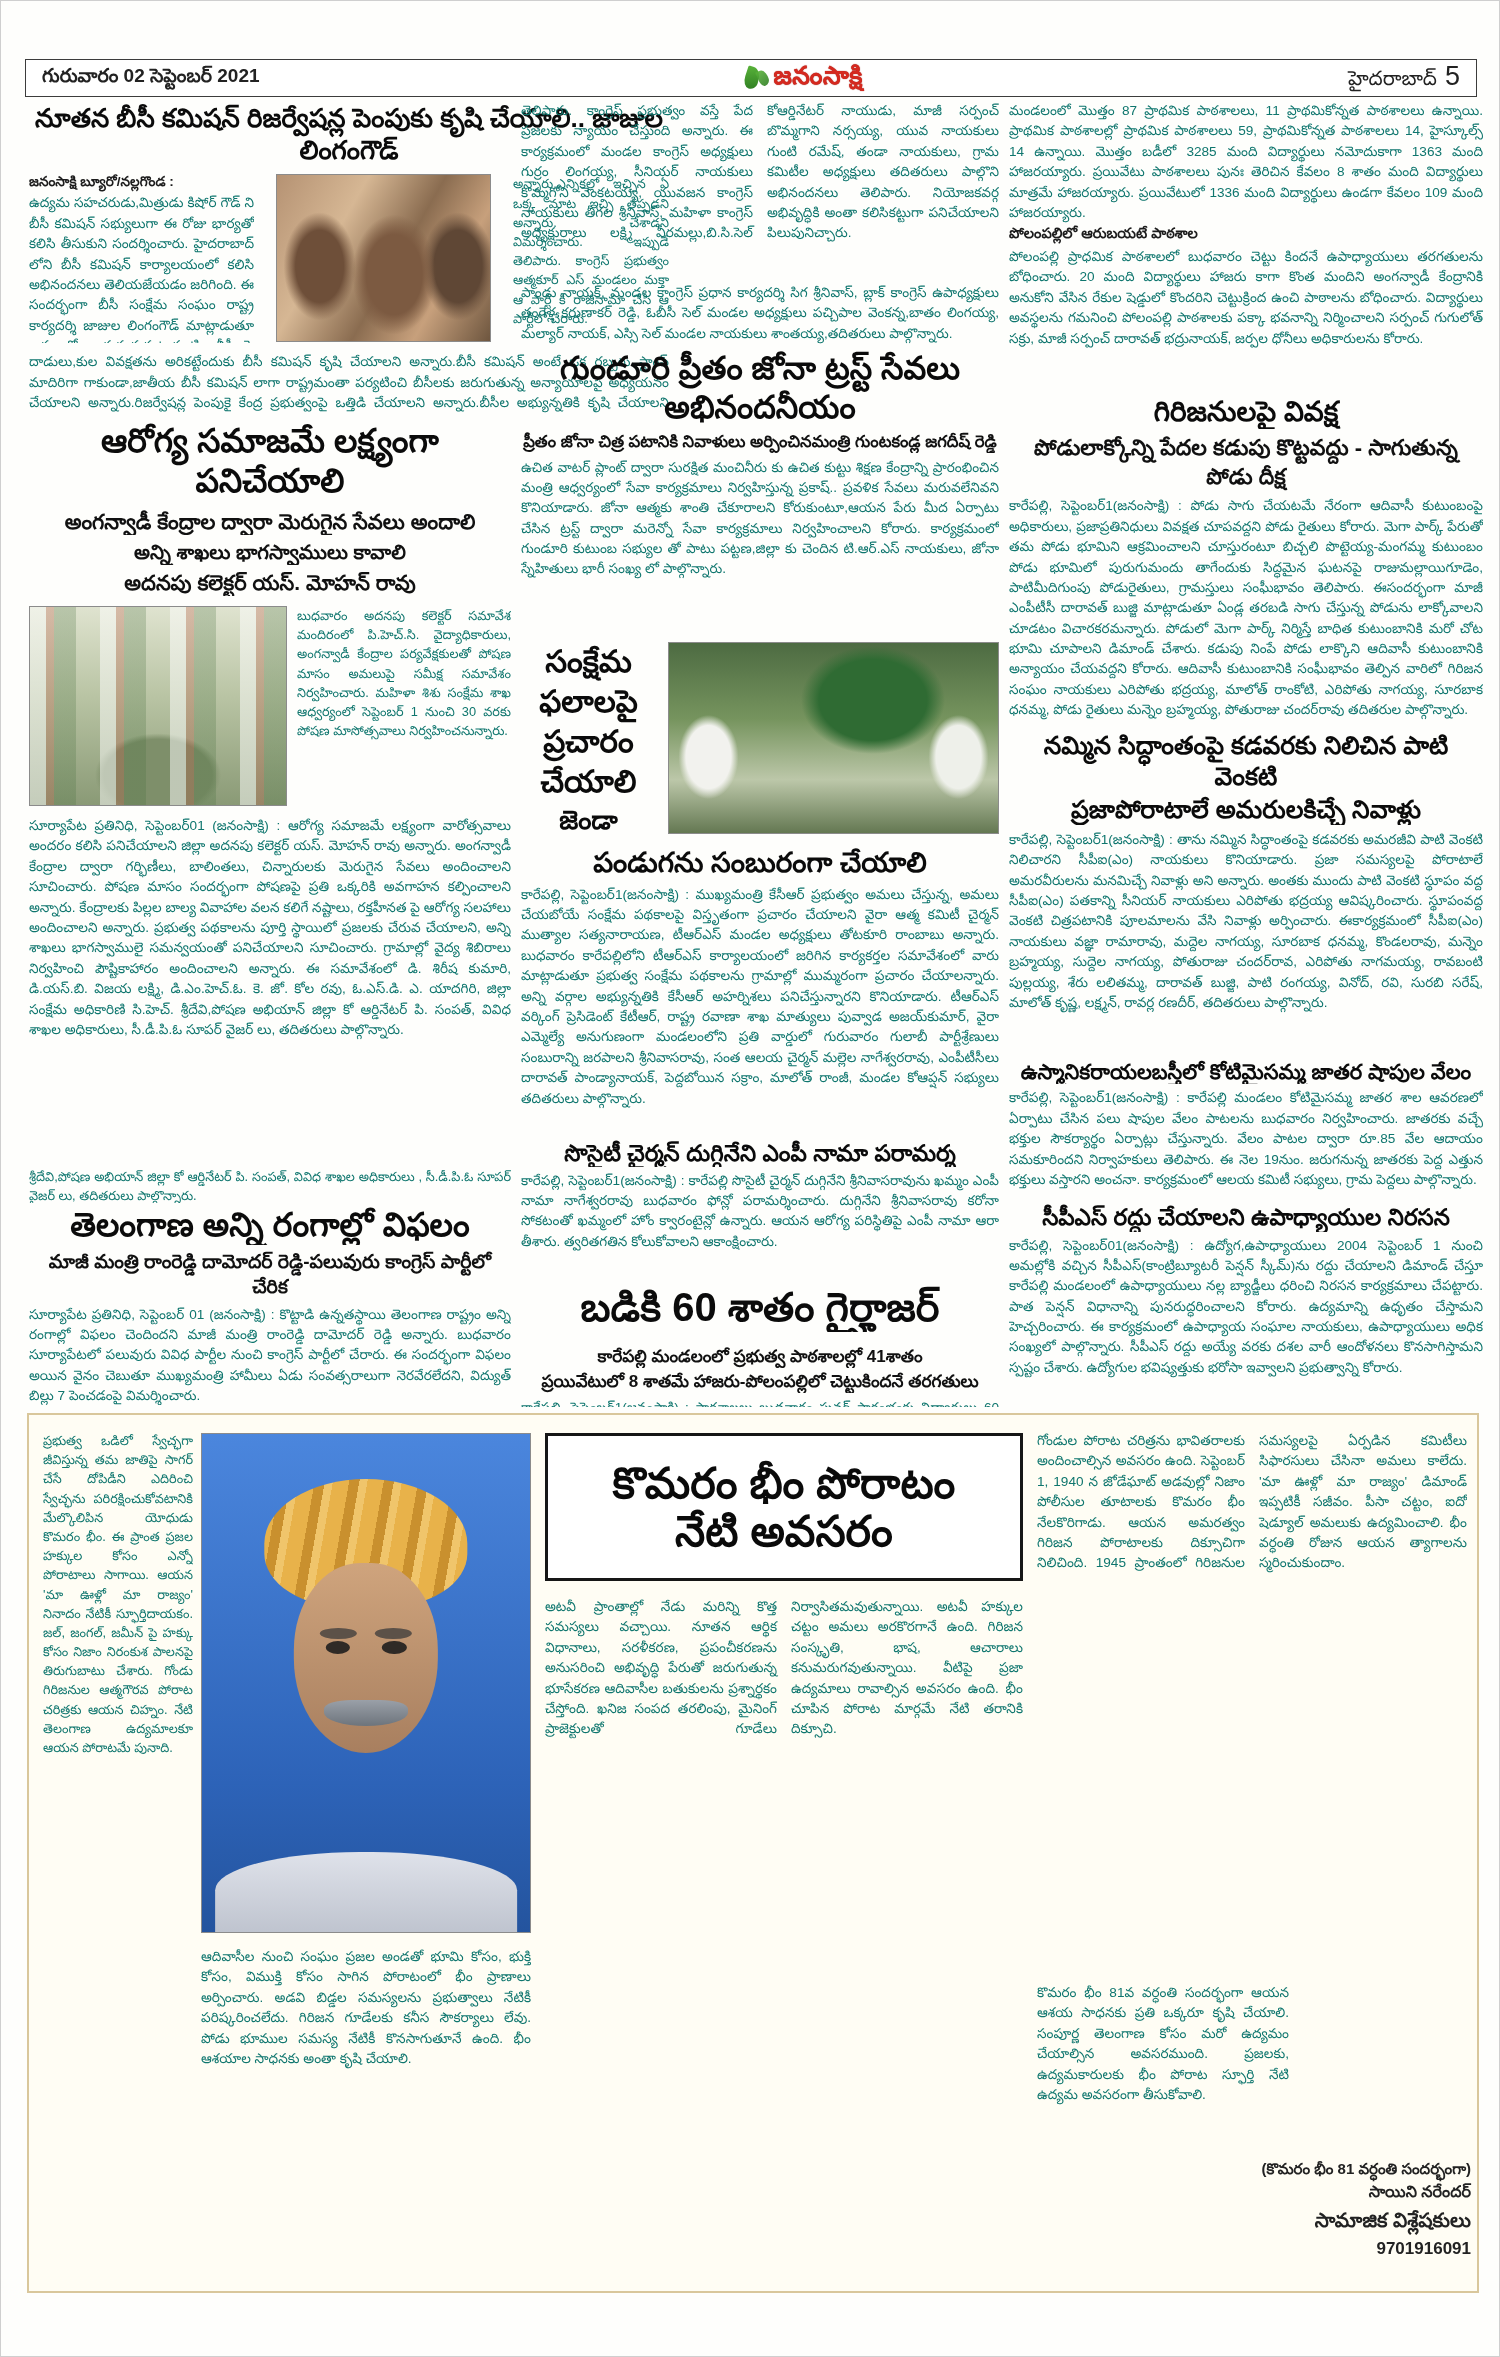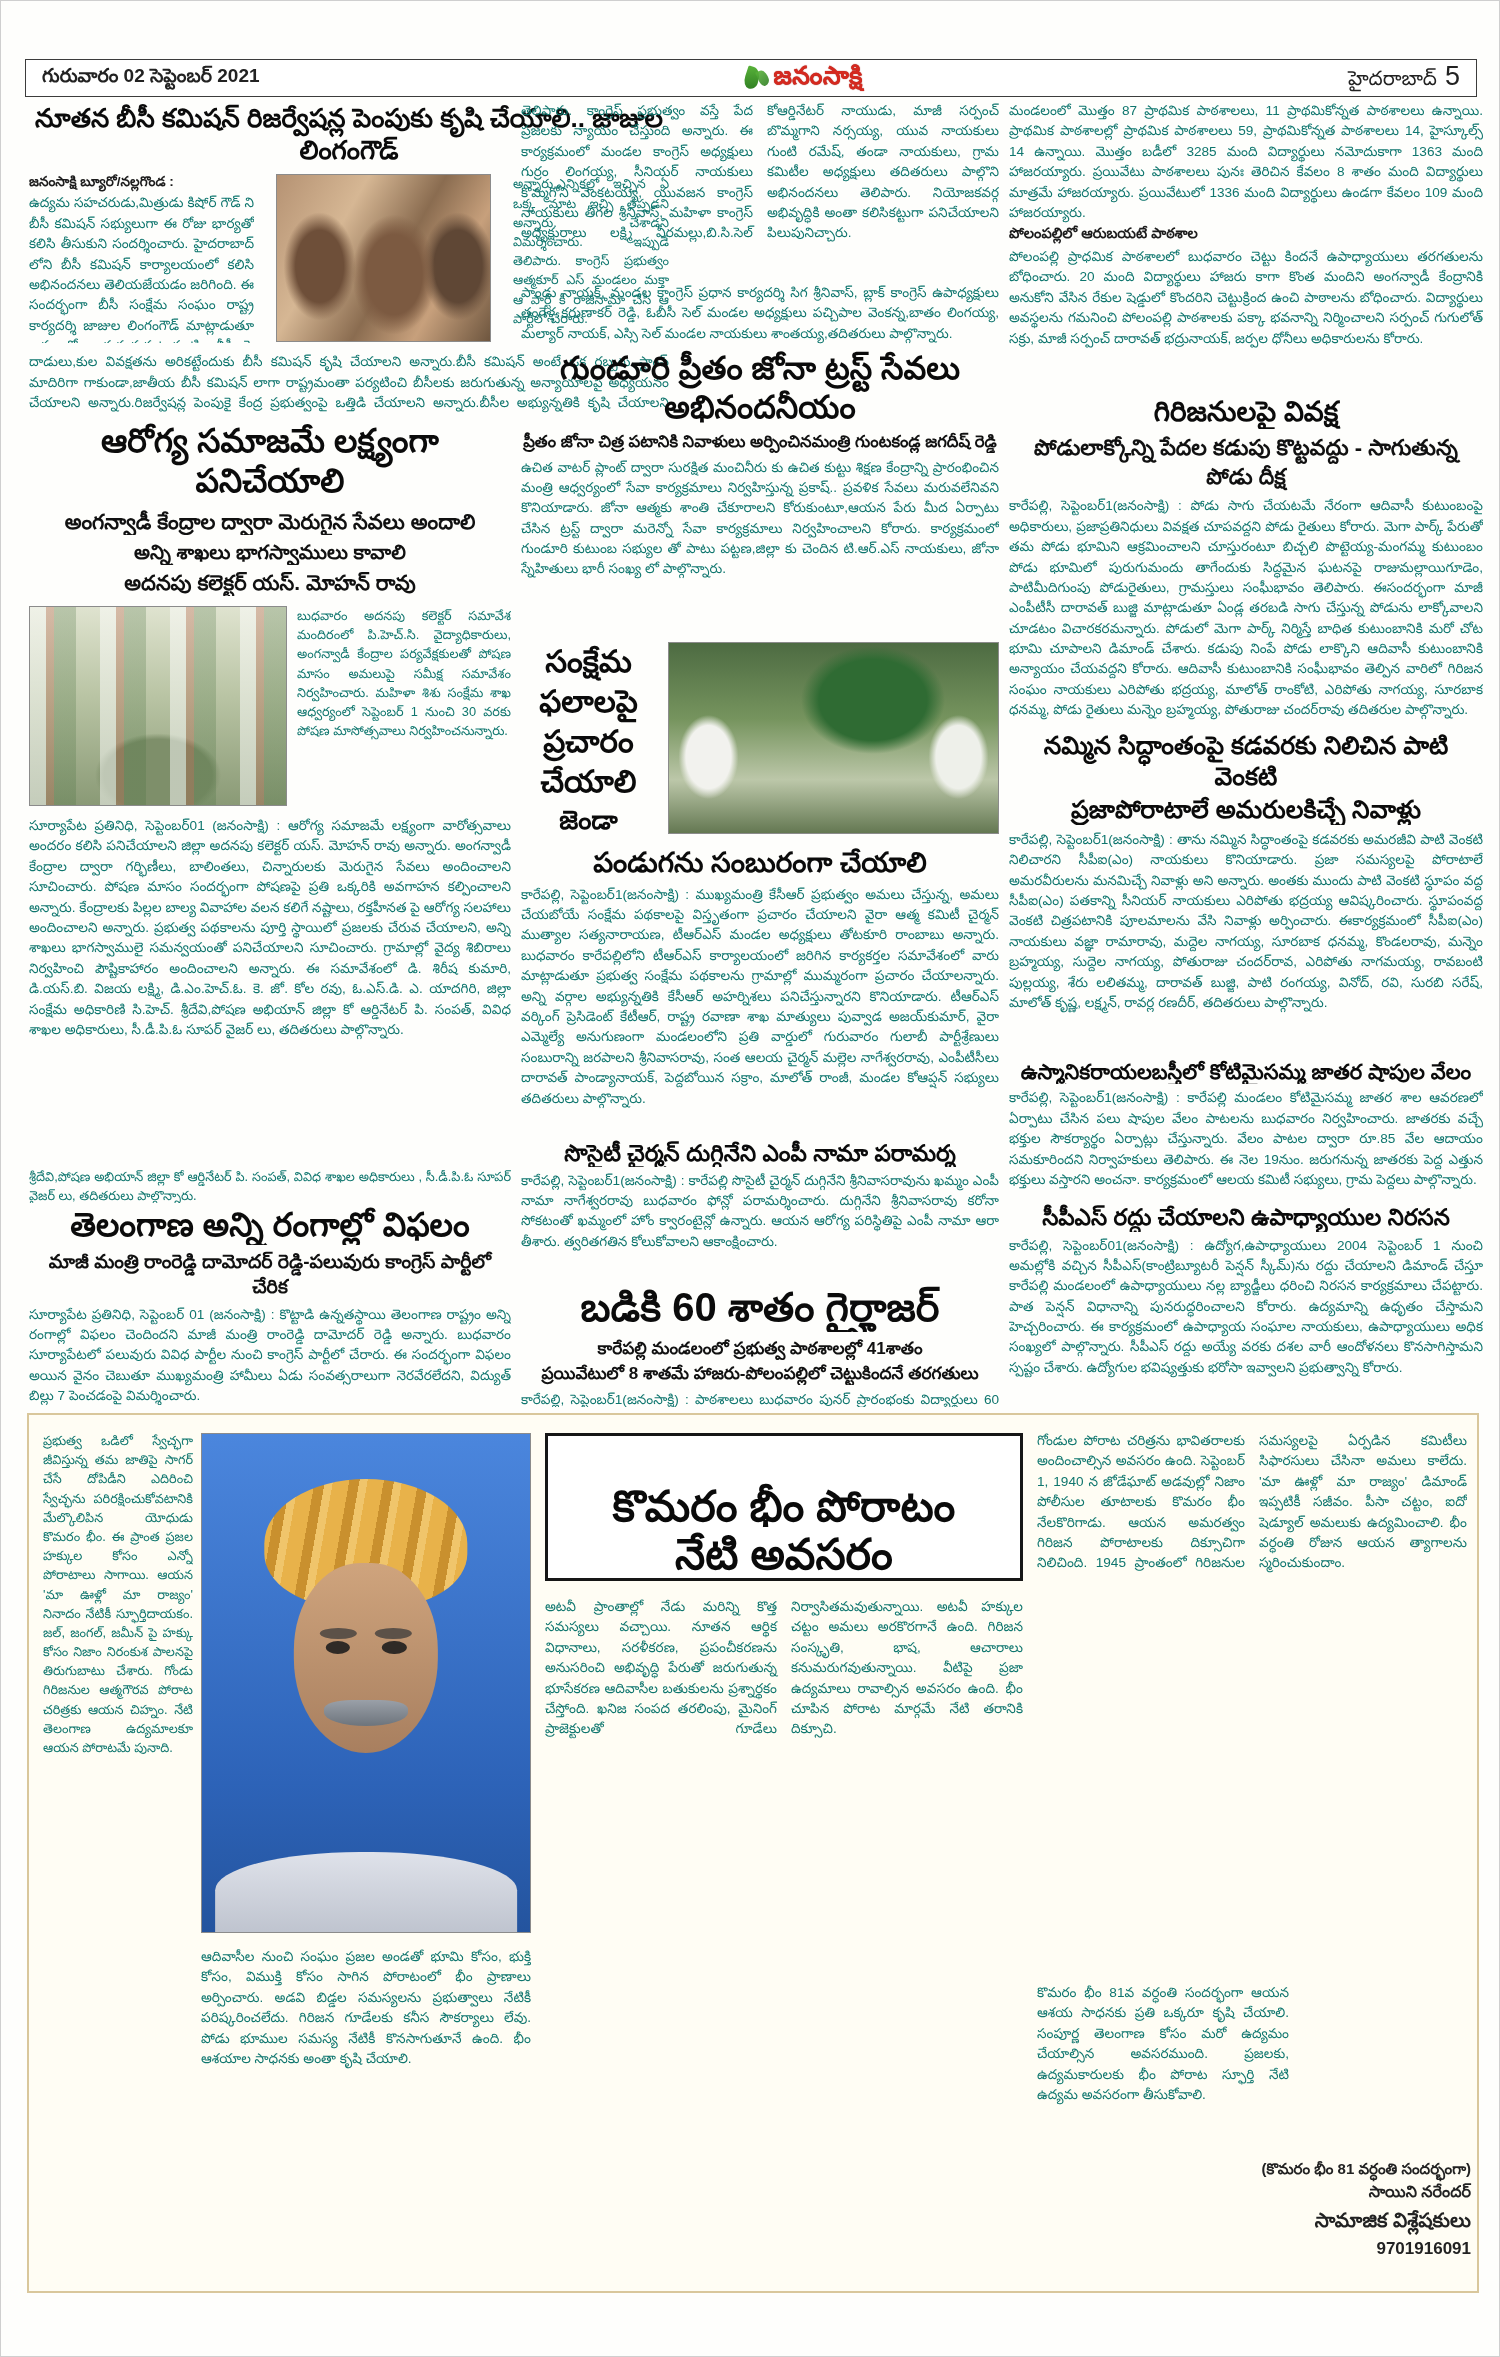--- a/index.html
+++ b/index.html
@@ -52,21 +52,21 @@
             border-radius:40% 40% 60% 60%;background:linear-gradient(180deg,#9aa0a8,#6d747c)}
   .brow{position:absolute;left:18%;top:34%;width:26%;height:6%;background:#5c5148;border-radius:50%}
   .brow.r{left:auto;right:18%}
   .eye{position:absolute;left:22%;top:41%;width:17%;height:7%;background:#2f2a26;border-radius:50%}
   .eye.r{left:auto;right:22%}
   .shoulders{position:absolute;bottom:0;left:50%;transform:translateX(-50%);width:92%;height:16%;
              border-radius:48% 48% 0 0;background:linear-gradient(180deg,#dfe2ea,#bfc4cf)}
   
   #feature{top:1412px;left:26px;width:1452px;height:880px;border:2px solid #d9c79c;background:#fffdf4}
   #feature-headline-box{left:516px;top:18px;width:478px;height:148px;border:3px solid #161616;
-      display:flex;flex-direction:column;align-items:center;justify-content:flex-end;background:#fff}
+      display:flex;flex-direction:column;align-items:center;justify-content:center;background:#fff}
   #feature-headline-box .l1,#feature-headline-box .l2{font-weight:bold;font-size:43px;line-height:1.12;color:#0a0a0a;white-space:nowrap}
   .two-col{column-count:2;column-gap:14px}
   .credit{text-align:right;line-height:1.55;color:#222}
   .credit .b{font-weight:bold}
   .credit .phone{font-weight:bold;font-size:17px}
   .stack-head{font-weight:bold;font-size:31px;line-height:1.3;text-align:center;color:#0b0b0b}
 </style>
 </head>
 <body>
 
@@ -133,21 +133,21 @@
       <div class="photo photo-jonah" style="flex:1;height:192px"></div>
     </div>
 
     <div class="headline" style="font-size:28px;margin-top:8px">పండుగను సంబురంగా చేయాలి</div>
     <div class="body-text" style="margin-top:5px;height:248px">కారేపల్లి, సెప్టెంబర్1(జనంసాక్షి) : ముఖ్యమంత్రి కేసీఆర్ ప్రభుత్వం అమలు చేస్తున్న, అమలు చేయబోయే సంక్షేమ పథకాలపై విస్తృతంగా ప్రచారం చేయాలని వైరా ఆత్మ కమిటీ చైర్మన్ ముత్యాల సత్యనారాయణ, టీఆర్ఎస్ మండల అధ్యక్షులు తోటకూరి రాంబాబు అన్నారు. బుధవారం కారేపల్లిలోని టీఆర్ఎస్ కార్యాలయంలో జరిగిన కార్యకర్తల సమావేశంలో వారు మాట్లాడుతూ ప్రభుత్వ సంక్షేమ పథకాలను గ్రామాల్లో ముమ్మరంగా ప్రచారం చేయాలన్నారు. అన్ని వర్గాల అభ్యున్నతికి కేసీఆర్ అహర్నిశలు పనిచేస్తున్నారని కొనియాడారు. టీఆర్ఎస్ వర్కింగ్ ప్రెసిడెంట్ కేటీఆర్, రాష్ట్ర రవాణా శాఖ మాత్యులు పువ్వాడ అజయ్‌కుమార్, వైరా ఎమ్మెల్యే అనుగుణంగా మండలంలోని ప్రతి వార్డులో గురువారం గులాబీ పార్టీశ్రేణులు సంబురాన్ని జరపాలని శ్రీనివాసరావు, సంత ఆలయ చైర్మన్ మల్లెల నాగేశ్వరరావు, ఎంపీటీసీలు దారావత్ పాండ్యానాయక్, పెద్దబోయిన సక్రాం, మాలోత్ రాంజీ, మండల కోఆప్షన్ సభ్యులు తదితరులు పాల్గొన్నారు.</div>
 
     <div class="headline" style="font-size:23px;margin-top:6px">సొసైటీ చైర్మన్ దుగ్గినేని ఎంపీ నామా పరామర్శ</div>
     <div class="body-text" style="margin-top:4px;height:108px">కారేపల్లి, సెప్టెంబర్1(జనంసాక్షి) : కారేపల్లి సొసైటీ చైర్మన్ దుగ్గినేని శ్రీనివాసరావును ఖమ్మం ఎంపీ నామా నాగేశ్వరరావు బుధవారం ఫోన్లో పరామర్శించారు. దుగ్గినేని శ్రీనివాసరావు కరోనా సోకటంతో ఖమ్మంలో హోం క్వారంటైన్లో ఉన్నారు. ఆయన ఆరోగ్య పరిస్థితిపై ఎంపీ నామా ఆరా తీశారు. త్వరితగతిన కోలుకోవాలని ఆకాంక్షించారు.</div>
 
     <div class="headline" style="font-size:40px;margin-top:4px">బడికి 60 శాతం గైర్హాజర్</div>
-    <div class="subhead" style="font-size:17px;margin-top:6px">కారేపల్లి మండలంలో ప్రభుత్వ పాఠశాలల్లో 41శాతం</div>
+    <div class="subhead" style="font-size:17px;margin-top:14px">కారేపల్లి మండలంలో ప్రభుత్వ పాఠశాలల్లో 41శాతం</div>
     <div class="subhead" style="font-size:17px;margin-top:3px">ప్రయివేటులో 8 శాతమే హాజరు-పోలంపల్లిలో చెట్టుకిందనే తరగతులు</div>
     <div class="body-text" style="margin-top:5px;height:60px">కారేపల్లి, సెప్టెంబర్1(జనంసాక్షి) : పాఠశాలలు బుధవారం పునర్ ప్రారంభంకు విద్యార్థులు 60 శాతం మంది దుమ్మా కొట్టారు. కారేపల్లి మండలంలో 41 శాతం మంది విద్యార్థులు మాత్రమే బడికి వచ్చారు.</div>
   </div>
 
   <div class="abs" style="top:100px;left:1008px;width:474px;height:1306px;overflow:hidden">
     <div class="body-text" style="height:122px">మండలంలో మొత్తం 87 ప్రాథమిక పాఠశాలలు, 11 ప్రాథమికోన్నత పాఠశాలలు ఉన్నాయి. ప్రాథమిక పాఠశాలల్లో ప్రాథమిక పాఠశాలలు 59, ప్రాథమికోన్నత పాఠశాలలు 14, హైస్కూల్స్ 14 ఉన్నాయి. మొత్తం బడీలో 3285 మంది విద్యార్థులు నమోదుకాగా 1363 మంది హాజరయ్యారు. ప్రయివేటు పాఠశాలలు పునః తెరిచిన కేవలం 8 శాతం మంది విద్యార్థులు మాత్రమే హాజరయ్యారు. ప్రయివేటులో 1336 మంది విద్యార్థులు ఉండగా కేవలం 109 మంది హాజరయ్యారు.</div>
     <div class="dateline" style="font-size:14.5px;margin-top:2px">పోలంపల్లిలో ఆరుబయటే పాఠశాల</div>
     <div class="body-text" style="margin-top:2px;height:140px">పోలంపల్లి ప్రాధమిక పాఠశాలలో బుధవారం చెట్టు కిందనే ఉపాధ్యాయులు తరగతులను బోధించారు. 20 మంది విద్యార్థులు హాజరు కాగా కొంత మందిని అంగన్వాడీ కేంద్రానికి అనుకోని వేసిన రేకుల షెడ్డులో కొందరిని చెట్టుక్రింద ఉంచి పాఠాలను బోధించారు. విద్యార్థులు అవస్థలను గమనించి పోలంపల్లి పాఠశాలకు పక్కా భవనాన్ని నిర్మించాలని సర్పంచ్ గుగులోత్ సక్రు, మాజీ సర్పంచ్ దారావత్ భద్రునాయక్, జర్పల ధోనీలు అధికారులను కోరారు.</div>
 
     <div class="headline" style="font-size:28px;margin-top:8px">గిరిజనులపై వివక్ష</div>

